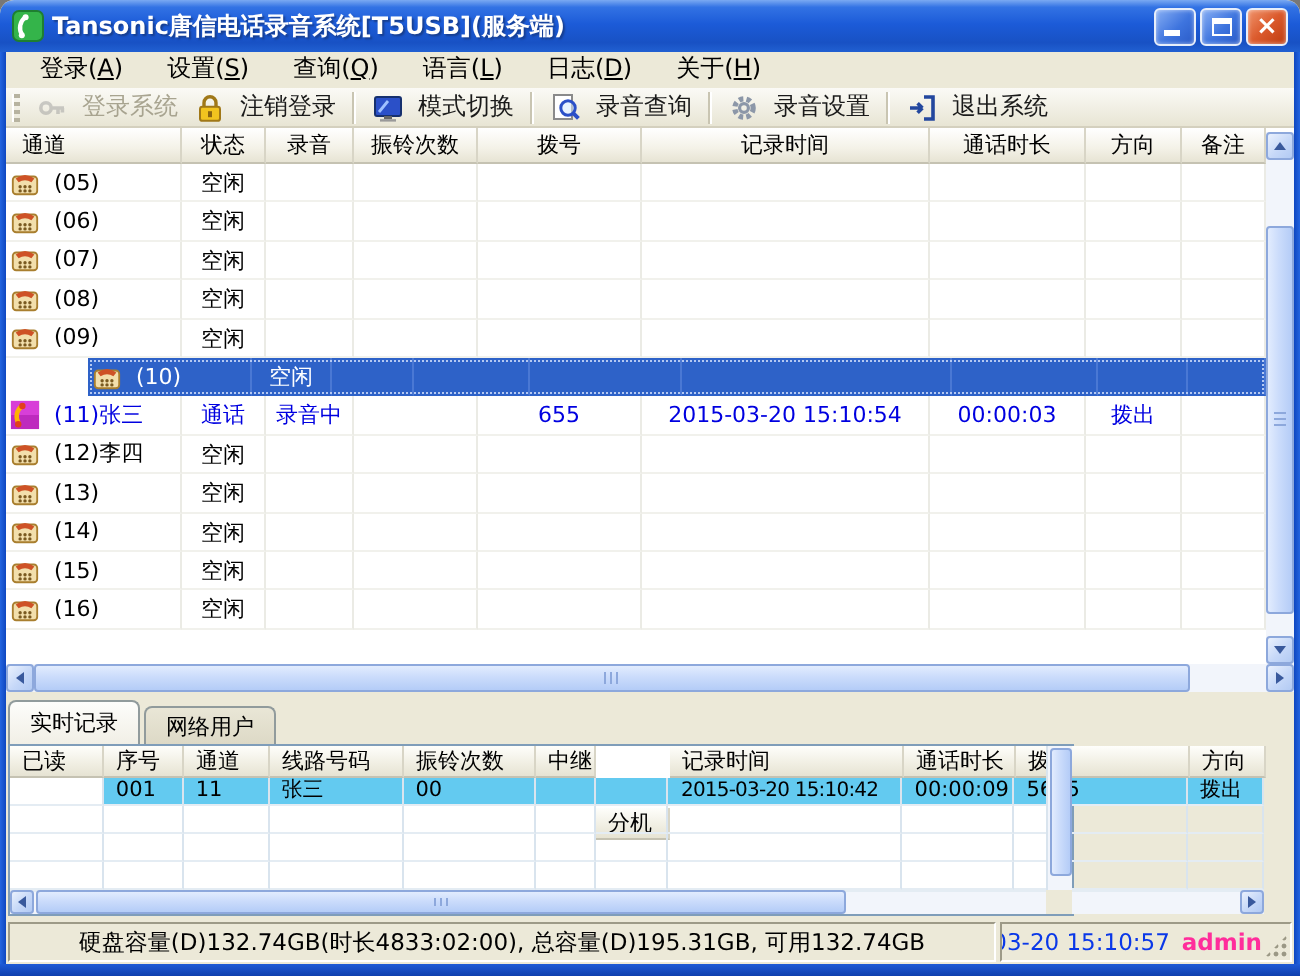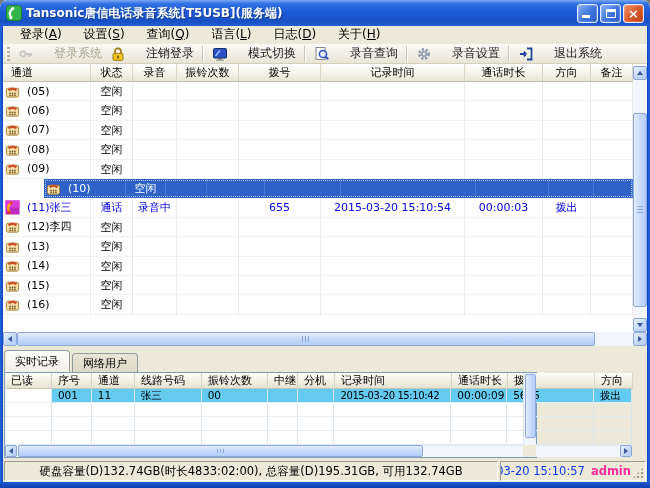--- a/index.html
+++ b/index.html
@@ -29,21 +29,21 @@
   .win-btn .g-close{position:absolute;left:0;top:0;right:0;bottom:0;color:#fff;font-weight:bold;font-size:13px;line-height:17px;text-align:center;}
   
   .menubar{position:absolute;left:3px;right:3px;top:26px;height:18px;display:flex;align-items:flex-end;padding-left:6px;background:#ECE9D8;z-index:4;}
   .menu-item{padding:1px 11px;cursor:default;white-space:nowrap;}
   .menu-item u{text-decoration:underline;}
   
   .toolbar{position:absolute;left:3px;right:3px;top:44px;height:20px;display:flex;align-items:center;
     background:linear-gradient(180deg,#FBFAF6,#E8E5D4);border-bottom:1px solid #D4D0BE;padding:0 2px;z-index:4;}
   .gripper{width:4px;height:14px;margin:0 4px 0 1px;
     background:repeating-linear-gradient(180deg,#B7B3A0 0 2px,transparent 2px 4px);border-left:1px solid #fff;}
-  .tool-btn{display:flex;align-items:center;gap:20px;padding:1px 4px;white-space:nowrap;color:#1A1A1A;}
+  .tool-btn{display:flex;align-items:center;gap:7px;padding:1px 4px;white-space:nowrap;color:#1A1A1A;}
   .tool-btn .ticon{width:16px;height:16px;display:inline-block;}
   .tool-btn.disabled{color:#A8A490;}
   .tool-btn.disabled .ticon{opacity:.45;filter:grayscale(1);}
   .tool-sep{width:2px;height:16px;margin:0 4px;border-left:1px solid #C9C5B2;border-right:1px solid #FFF;}
   
   .chtable{position:absolute;left:3px;top:64px;width:644px;height:282px;background:#fff;z-index:3;}
   .ch-header{position:absolute;left:0;top:0;height:18px;display:flex;}
   .ch-hcell{height:18px;background:linear-gradient(180deg,#FFFFFF,#F4F2E8 58%,#E7E4D4);
     border-right:1px solid #D8D5C6;border-bottom:1px solid #C5C2B2;
     font-size:11px;line-height:17px;text-align:center;overflow:hidden;white-space:nowrap;}
@@ -511,21 +511,21 @@
     </div>
 
   <div class="rectable">
     <div class="rt-header" id="rt-header">
         <div class="rt-hcell" style="width: 47px;">已读</div>
         <div class="rt-hcell" style="width: 40px;">序号</div>
         <div class="rt-hcell" style="width: 43px;">通道</div>
         <div class="rt-hcell" style="width: 67px;">线路号码</div>
         <div class="rt-hcell" style="width: 66px;">振铃次数</div>
         <div class="rt-hcell" style="width: 30px;">中继</div>
-        <div class="rt-hcell" style="width: 37px;">分机</div>
+        <div class="rt-hcell" style="width: 37px; margin-top: 31px;">分机</div>
         <div class="rt-hcell" style="width: 117px;">记录时间</div>
         <div class="rt-hcell" style="width: 56px;">通话时长</div>
         <div class="rt-hcell" style="width: 87px;">拨号</div>
         <div class="rt-hcell" style="width: 38px;">方向</div>
       </div>
     <div class="rt-body" id="rt-body">
         <div class="rt-row">
           <div class="rt-cell" style="width: 47px;"></div>
           <div class="rt-cell" style="width: 40px; background: rgb(99, 202, 240);">001</div>
           <div class="rt-cell" style="width: 43px; background: rgb(99, 202, 240);">11</div>

